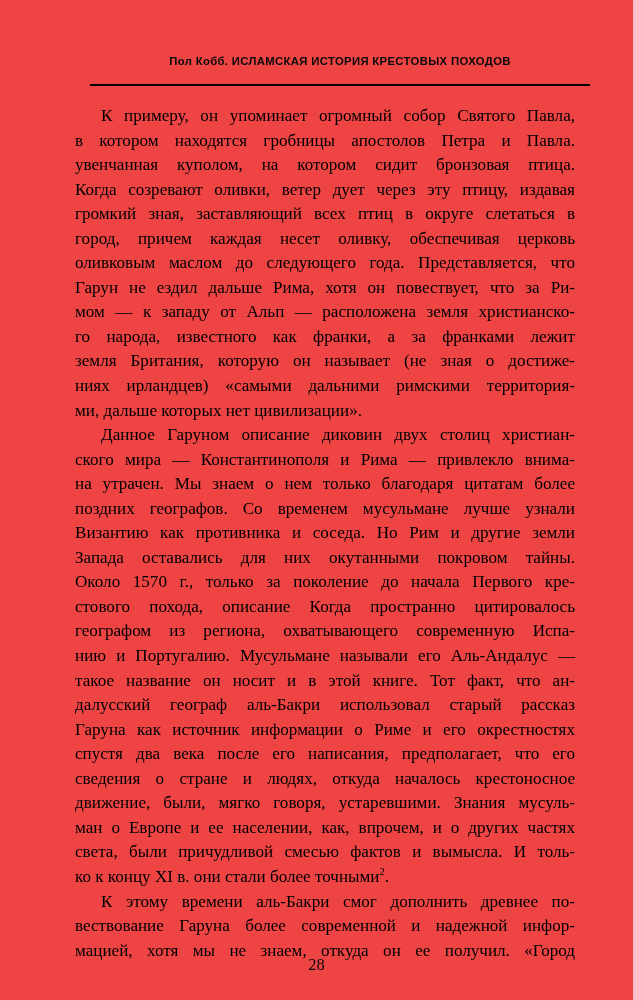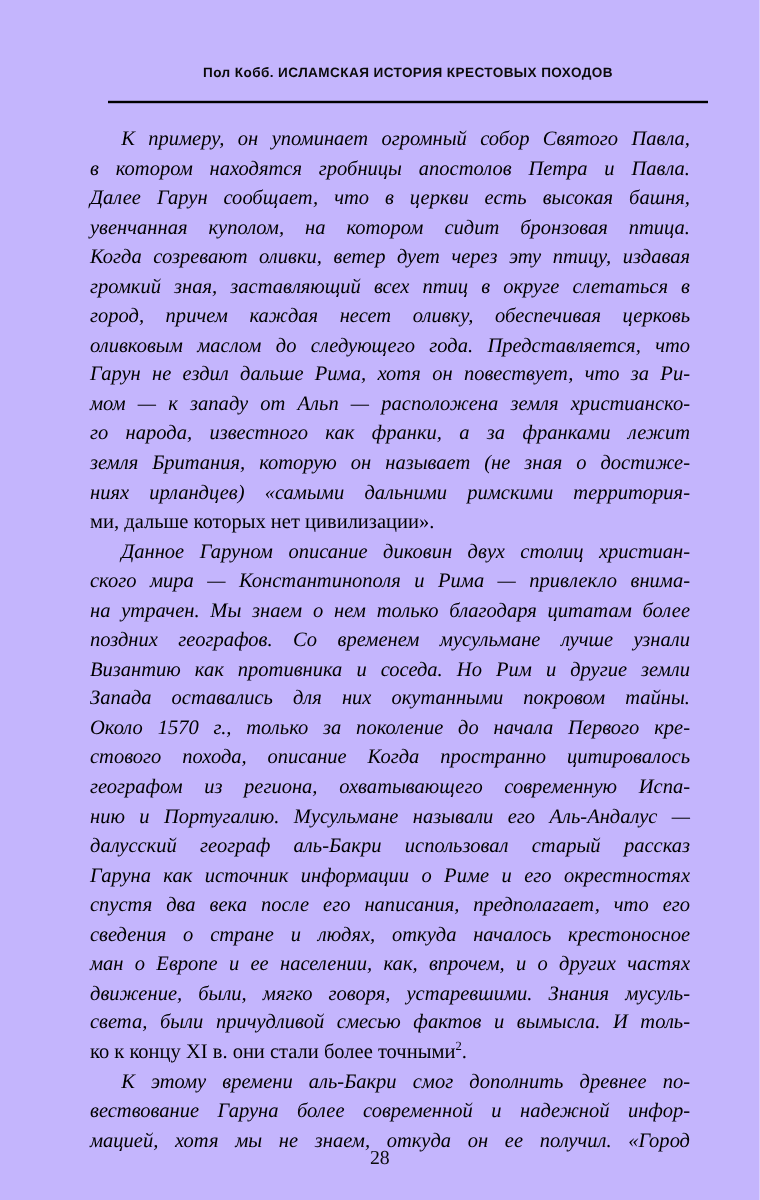--- a/index.html
+++ b/index.html
@@ -14,21 +14,21 @@
     position: relative;
     overflow: hidden;
     font-family: "Liberation Serif", "DejaVu Serif", serif;
     color: #000000;
     -webkit-font-smoothing: antialiased;
   }
 
   .page {
     position: absolute;
     inset: 0;
-    background: #c4b5fd;
+    background: #ef4444;
   }
 
   
   .running-head {
     position: absolute;
     left: 90px;
     top: 54px;
     width: 500px;
     text-align: center;
     font-family: "Liberation Sans", "DejaVu Sans", sans-serif;
@@ -73,21 +73,20 @@
   .line {
     display: block;
     white-space: pre;
     font-size: 17.1px;
     line-height: 24.55px;
     text-indent: 0;
   }
   .line.j {
     text-align: justify;
     text-align-last: justify;
-    font-style: italic;
   }
   .line.last {
     text-align: right;
     text-align-last: left;
   }
   .line.indent {
     text-indent: 26px;
   }
 
   sup.fn {
@@ -118,21 +117,20 @@
     <span>Пол Кобб. ИСЛАМСКАЯ ИСТОРИЯ КРЕСТОВЫХ ПОХОДОВ</span>
   </div>
 
   <div class="head-rule"></div>
 
   <div class="text-block">
 
     <p class="para">
       <span class="line j indent">К примеру, он упоминает огромный собор Святого Павла,</span>
       <span class="line j">в котором находятся гробницы апостолов Петра и Павла.</span>
-      <span class="line j">Далее Гарун сообщает, что в церкви есть высокая башня,</span>
       <span class="line j">увенчанная куполом, на котором сидит бронзовая птица.</span>
       <span class="line j">Когда созревают оливки, ветер дует через эту птицу, издавая</span>
       <span class="line j">громкий зная, заставляющий всех птиц в округе слетаться в</span>
       <span class="line j">город, причем каждая несет оливку, обеспечивая церковь</span>
       <span class="line j">оливковым маслом до следующего года. Представляется, что</span>
       <span class="line j">Гарун не ездил дальше Рима, хотя он повествует, что за Ри-</span>
       <span class="line j">мом — к западу от Альп — расположена земля христианско-</span>
       <span class="line j">го народа, известного как франки, а за франками лежит</span>
       <span class="line j">земля Британия, которую он называет (не зная о достиже-</span>
       <span class="line j">ниях ирландцев) «самыми дальними римскими территория-</span>
@@ -143,26 +141,27 @@
       <span class="line j indent">Данное Гаруном описание диковин двух столиц христиан-</span>
       <span class="line j">ского мира — Константинополя и Рима — привлекло внима-</span>
       <span class="line j">на утрачен. Мы знаем о нем только благодаря цитатам более</span>
       <span class="line j">поздних географов. Со временем мусульмане лучше узнали</span>
       <span class="line j">Византию как противника и соседа. Но Рим и другие земли</span>
       <span class="line j">Запада оставались для них окутанными покровом тайны.</span>
       <span class="line j">Около 1570 г., только за поколение до начала Первого кре-</span>
       <span class="line j">стового похода, описание Когда пространно цитировалось</span>
       <span class="line j">географом из региона, охватывающего современную Испа-</span>
       <span class="line j">нию и Португалию. Мусульмане называли его Аль-Андалус —</span>
+      <span class="line j">такое название он носит и в этой книге. Тот факт, что ан-</span>
       <span class="line j">далусский географ аль-Бакри использовал старый рассказ</span>
       <span class="line j">Гаруна как источник информации о Риме и его окрестностях</span>
       <span class="line j">спустя два века после его написания, предполагает, что его</span>
       <span class="line j">сведения о стране и людях, откуда началось крестоносное</span>
+      <span class="line j">движение, были, мягко говоря, устаревшими. Знания мусуль-</span>
       <span class="line j">ман о Европе и ее населении, как, впрочем, и о других частях</span>
-      <span class="line j">движение, были, мягко говоря, устаревшими. Знания мусуль-</span>
       <span class="line j">света, были причудливой смесью фактов и вымысла. И толь-</span>
       <span class="line last"><span>ко к концу XI в. они стали более точными</span><sup class="fn">2</sup><span>.</span></span>
     </p>
 
     <p class="para">
       <span class="line j indent">К этому времени аль-Бакри смог дополнить древнее по-</span>
       <span class="line j">вествование Гаруна более современной и надежной инфор-</span>
       <span class="line j">мацией, хотя мы не знаем, откуда он ее получил. «Город</span>
 
     </p>

